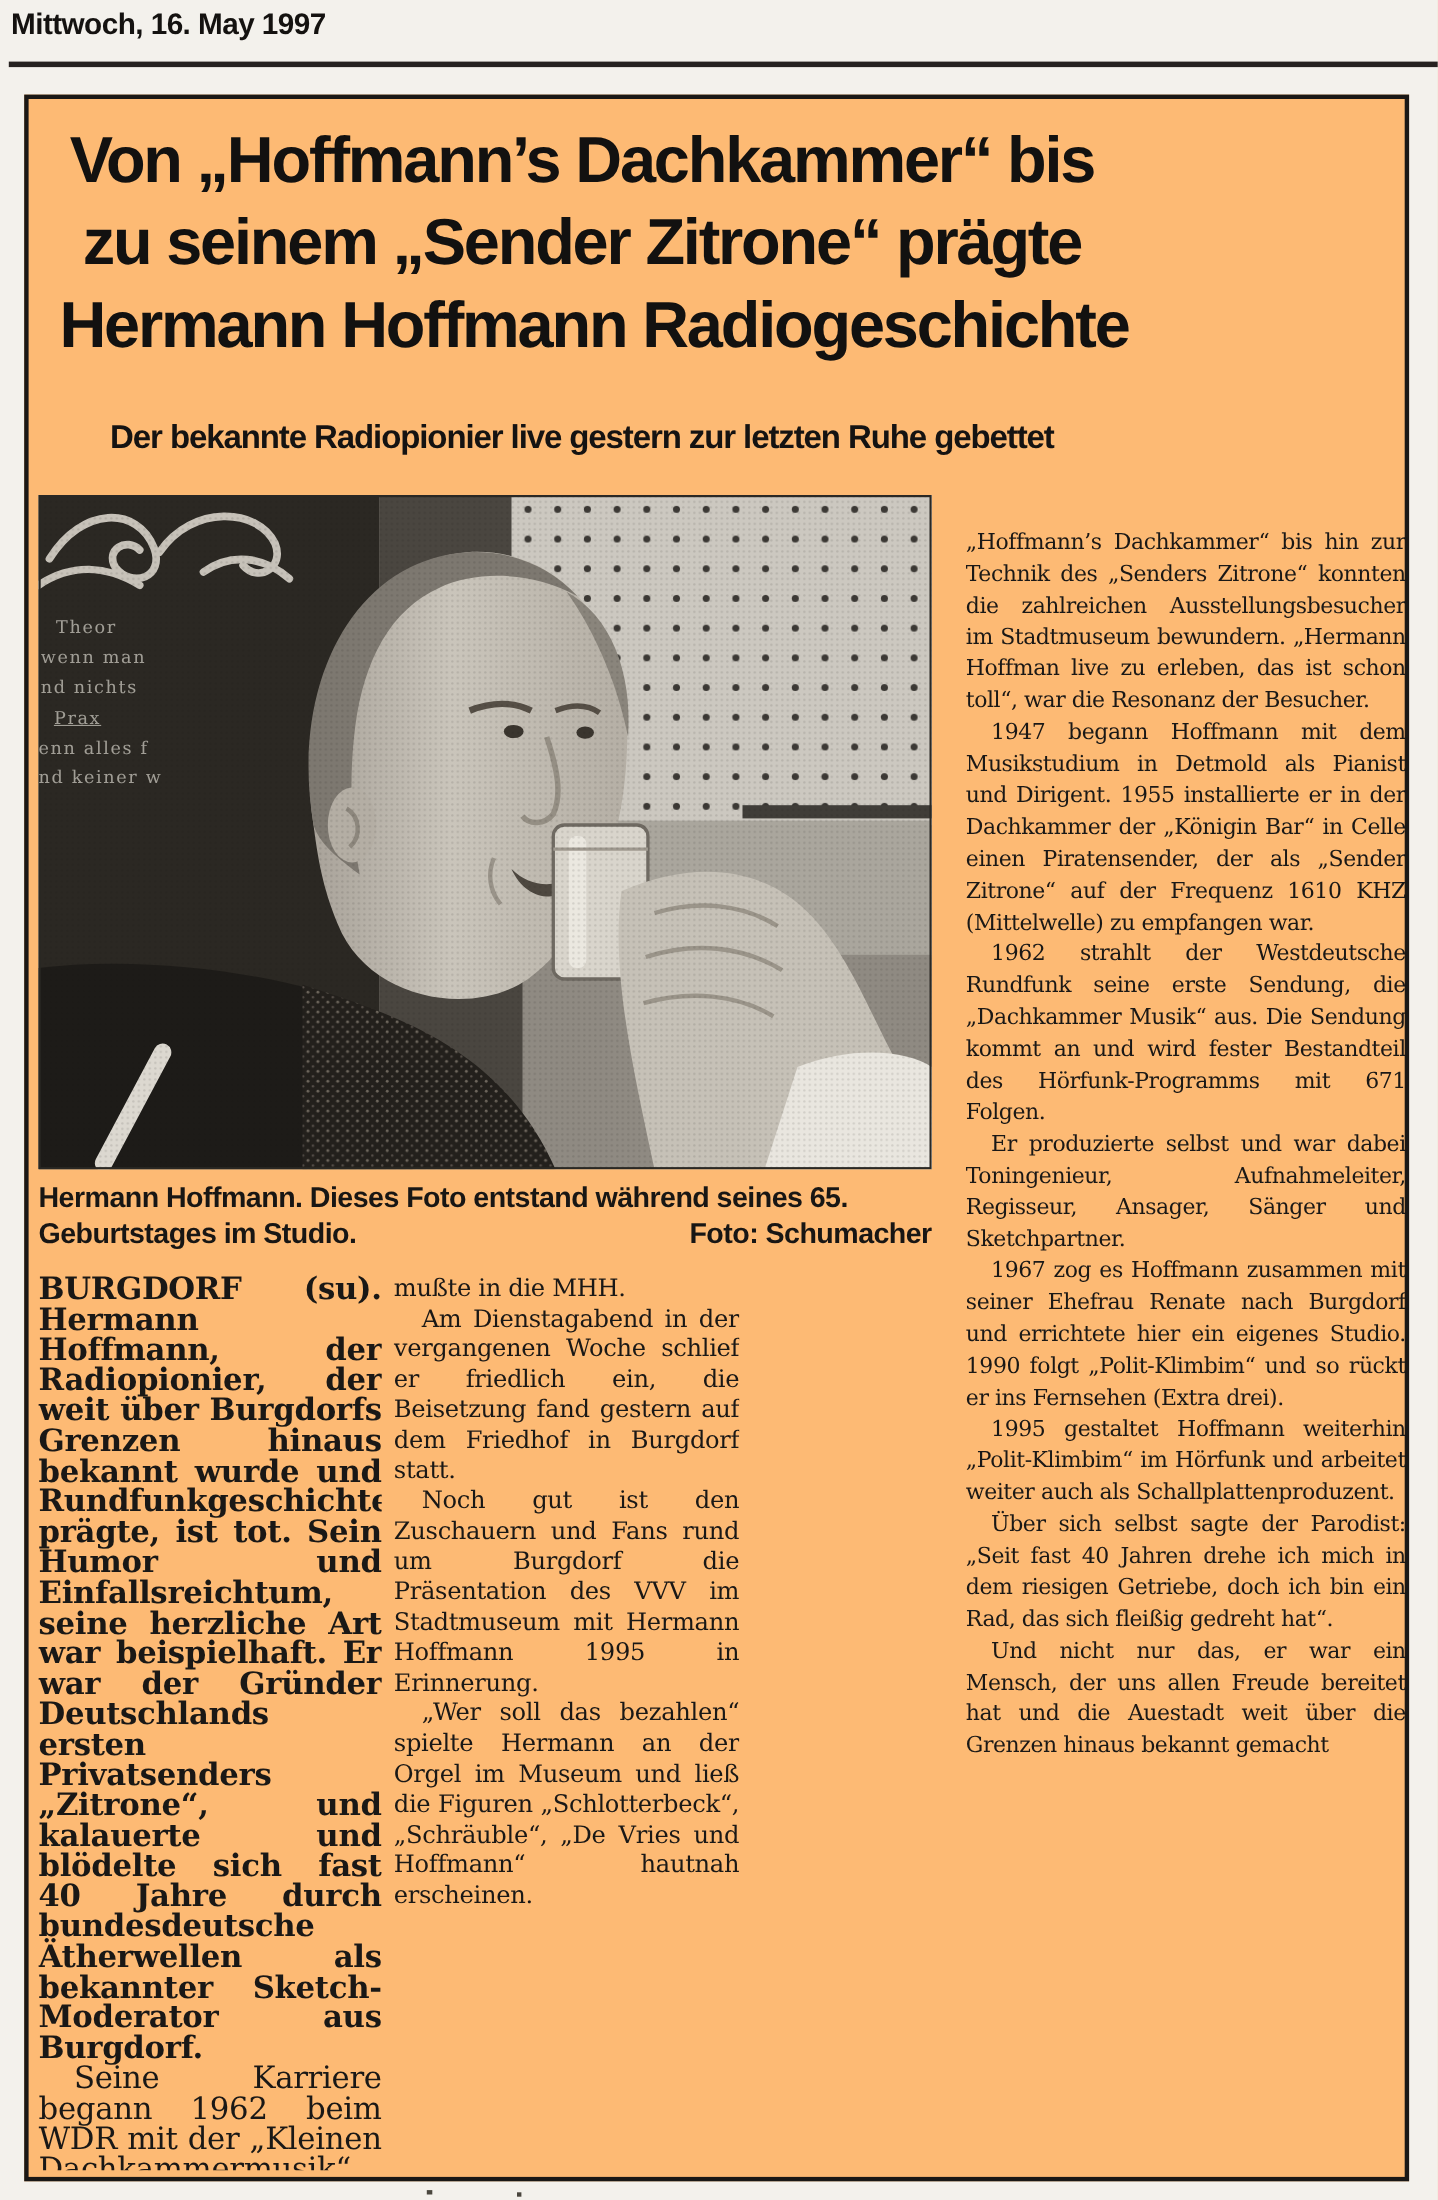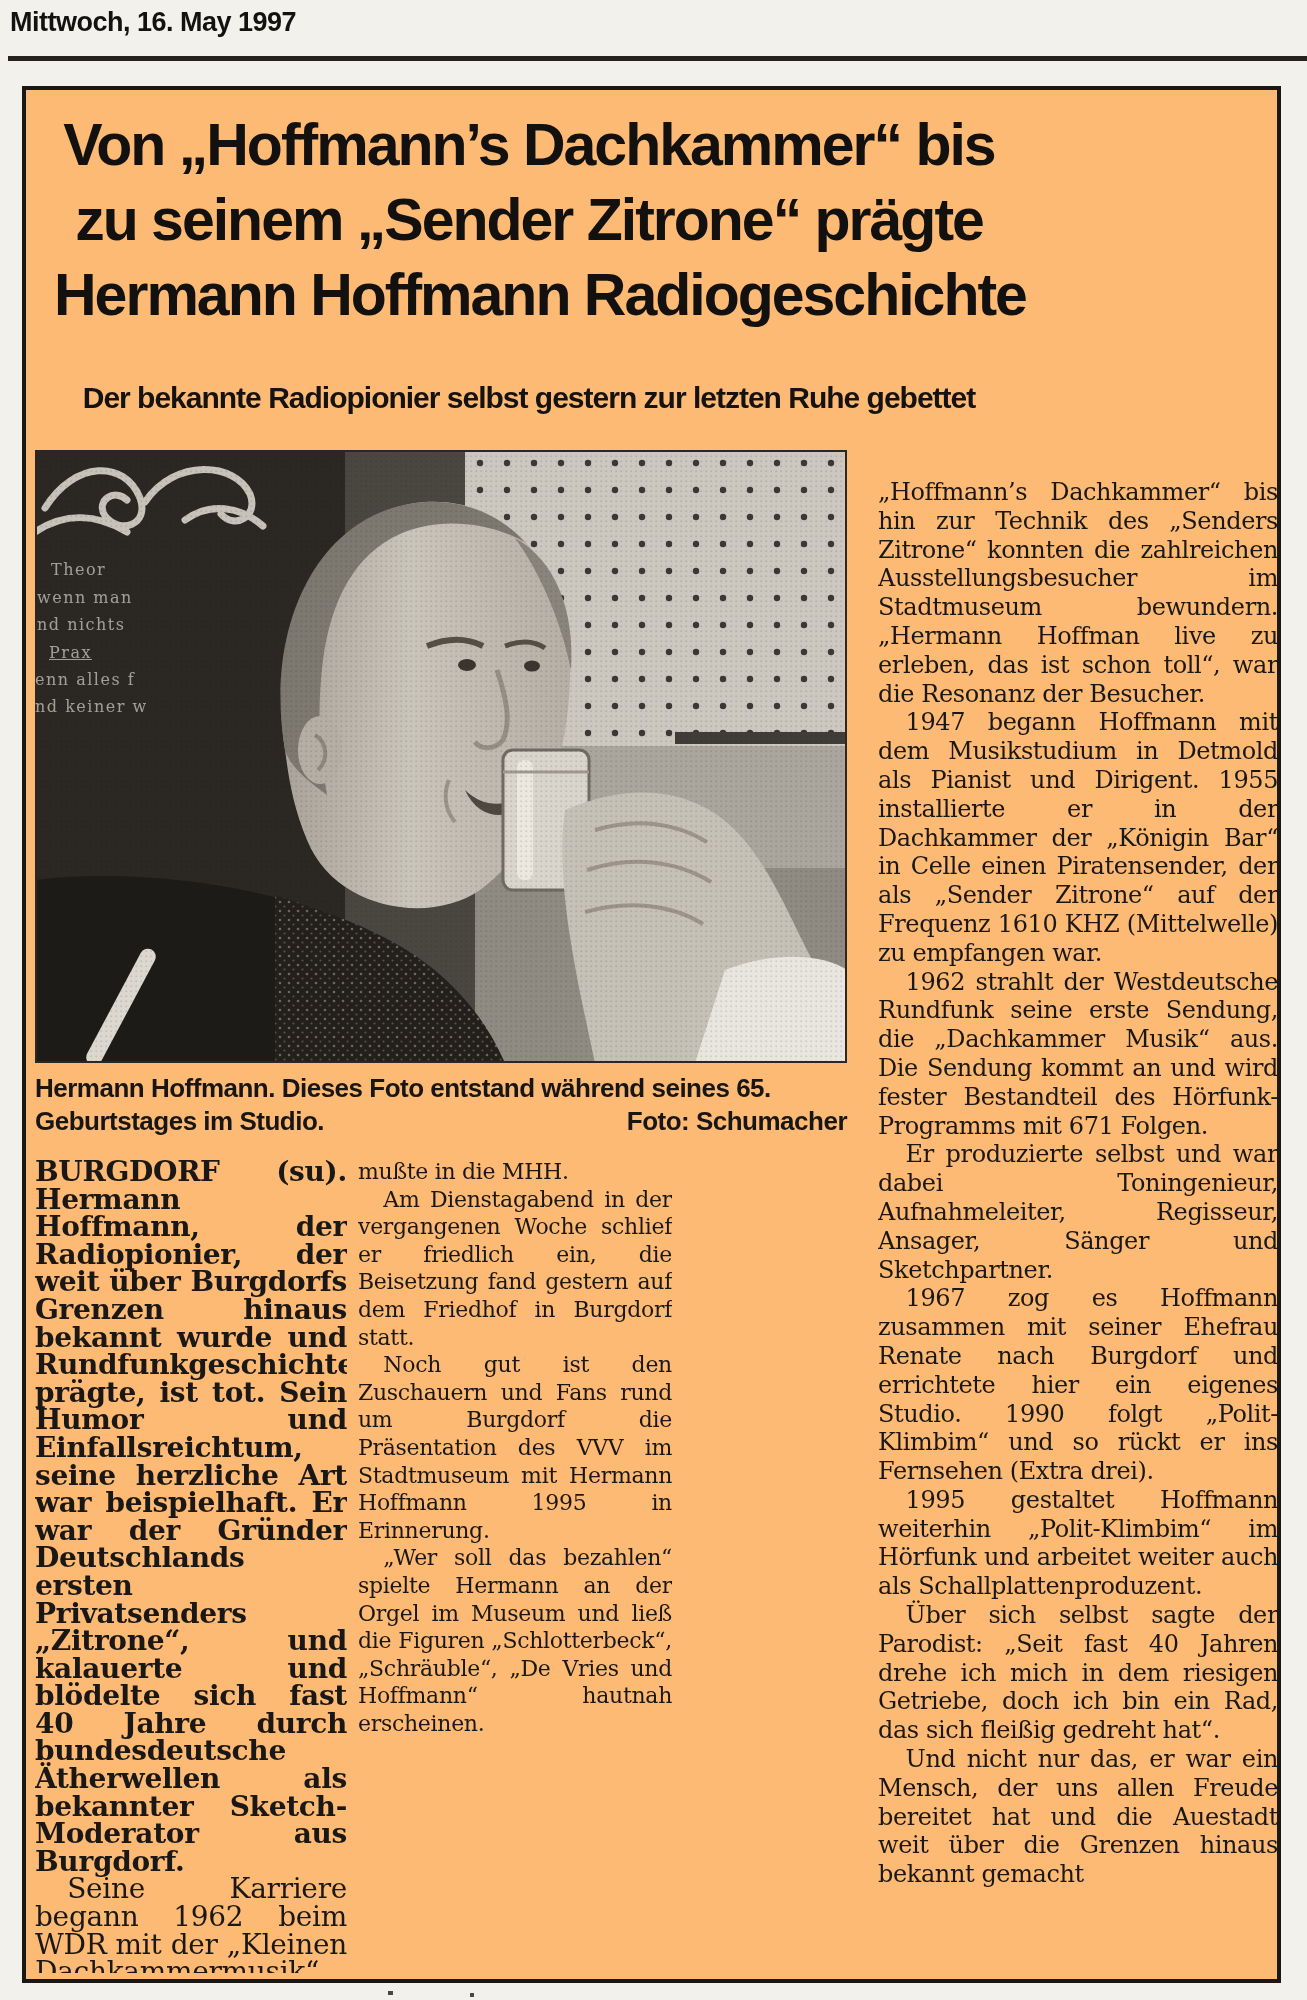--- a/index.html
+++ b/index.html
@@ -87,39 +87,39 @@
     hyphens: none;
   }
   .col p { margin: 0; text-indent: 1.15em; }
   .col p.no-indent { text-indent: 0; }
 
   .col-left   { left: 9px;   top: 1068px; width: 312px; height: 815px;
                 font-size: 28px; line-height: 27.6px; letter-spacing: -0.3px; }
   .col-middle { left: 332px; top: 1068px; width: 314px; height: 815px;
                 font-size: 22px; line-height: 27.6px; letter-spacing: -0.3px; }
   .col-right  { left: 852px; top: 388px;  width: 400px; height: 1495px;
-                font-size: 24px; line-height: 28.8px; letter-spacing: -0.4px; }
+                font-size: 20px; line-height: 28.8px; letter-spacing: -0.4px; }
 
   .col-left p.lead { font-weight: 700; text-indent: 0; }
 </style>
 </head>
 <body>
 
 <div class="date-header">Mittwoch, 16. May 1997</div>
 <div class="top-rule"></div>
 
 <div class="article-box">
 
   <div class="headline">
     <div>Von „Hoffmann’s Dachkammer“ bis</div>
     <div>zu seinem „Sender Zitrone“ prägte</div>
     <div>Hermann Hoffmann Radiogeschichte</div>
   </div>
 
-  <div class="subheadline">Der bekannte Radiopionier selbst gestern zur letzten Ruhe gebettet</div>
+  <div class="subheadline">Der bekannte Radiopionier live gestern zur letzten Ruhe gebettet</div>
 
   <div class="photo-figure">
     <svg viewBox="0 0 812 613" width="812" height="613" aria-hidden="true">
       <defs>
         <pattern id="peg" width="27" height="27" patternUnits="userSpaceOnUse">
           <rect width="27" height="27" fill="#ccc8c0"></rect>
           <circle cx="13" cy="13" r="3.2" fill="#3c3935"></circle>
         </pattern>
         <pattern id="halftone" width="5" height="5" patternUnits="userSpaceOnUse">
           <circle cx="1.2" cy="1.2" r="1.05" fill="#141210"></circle>

